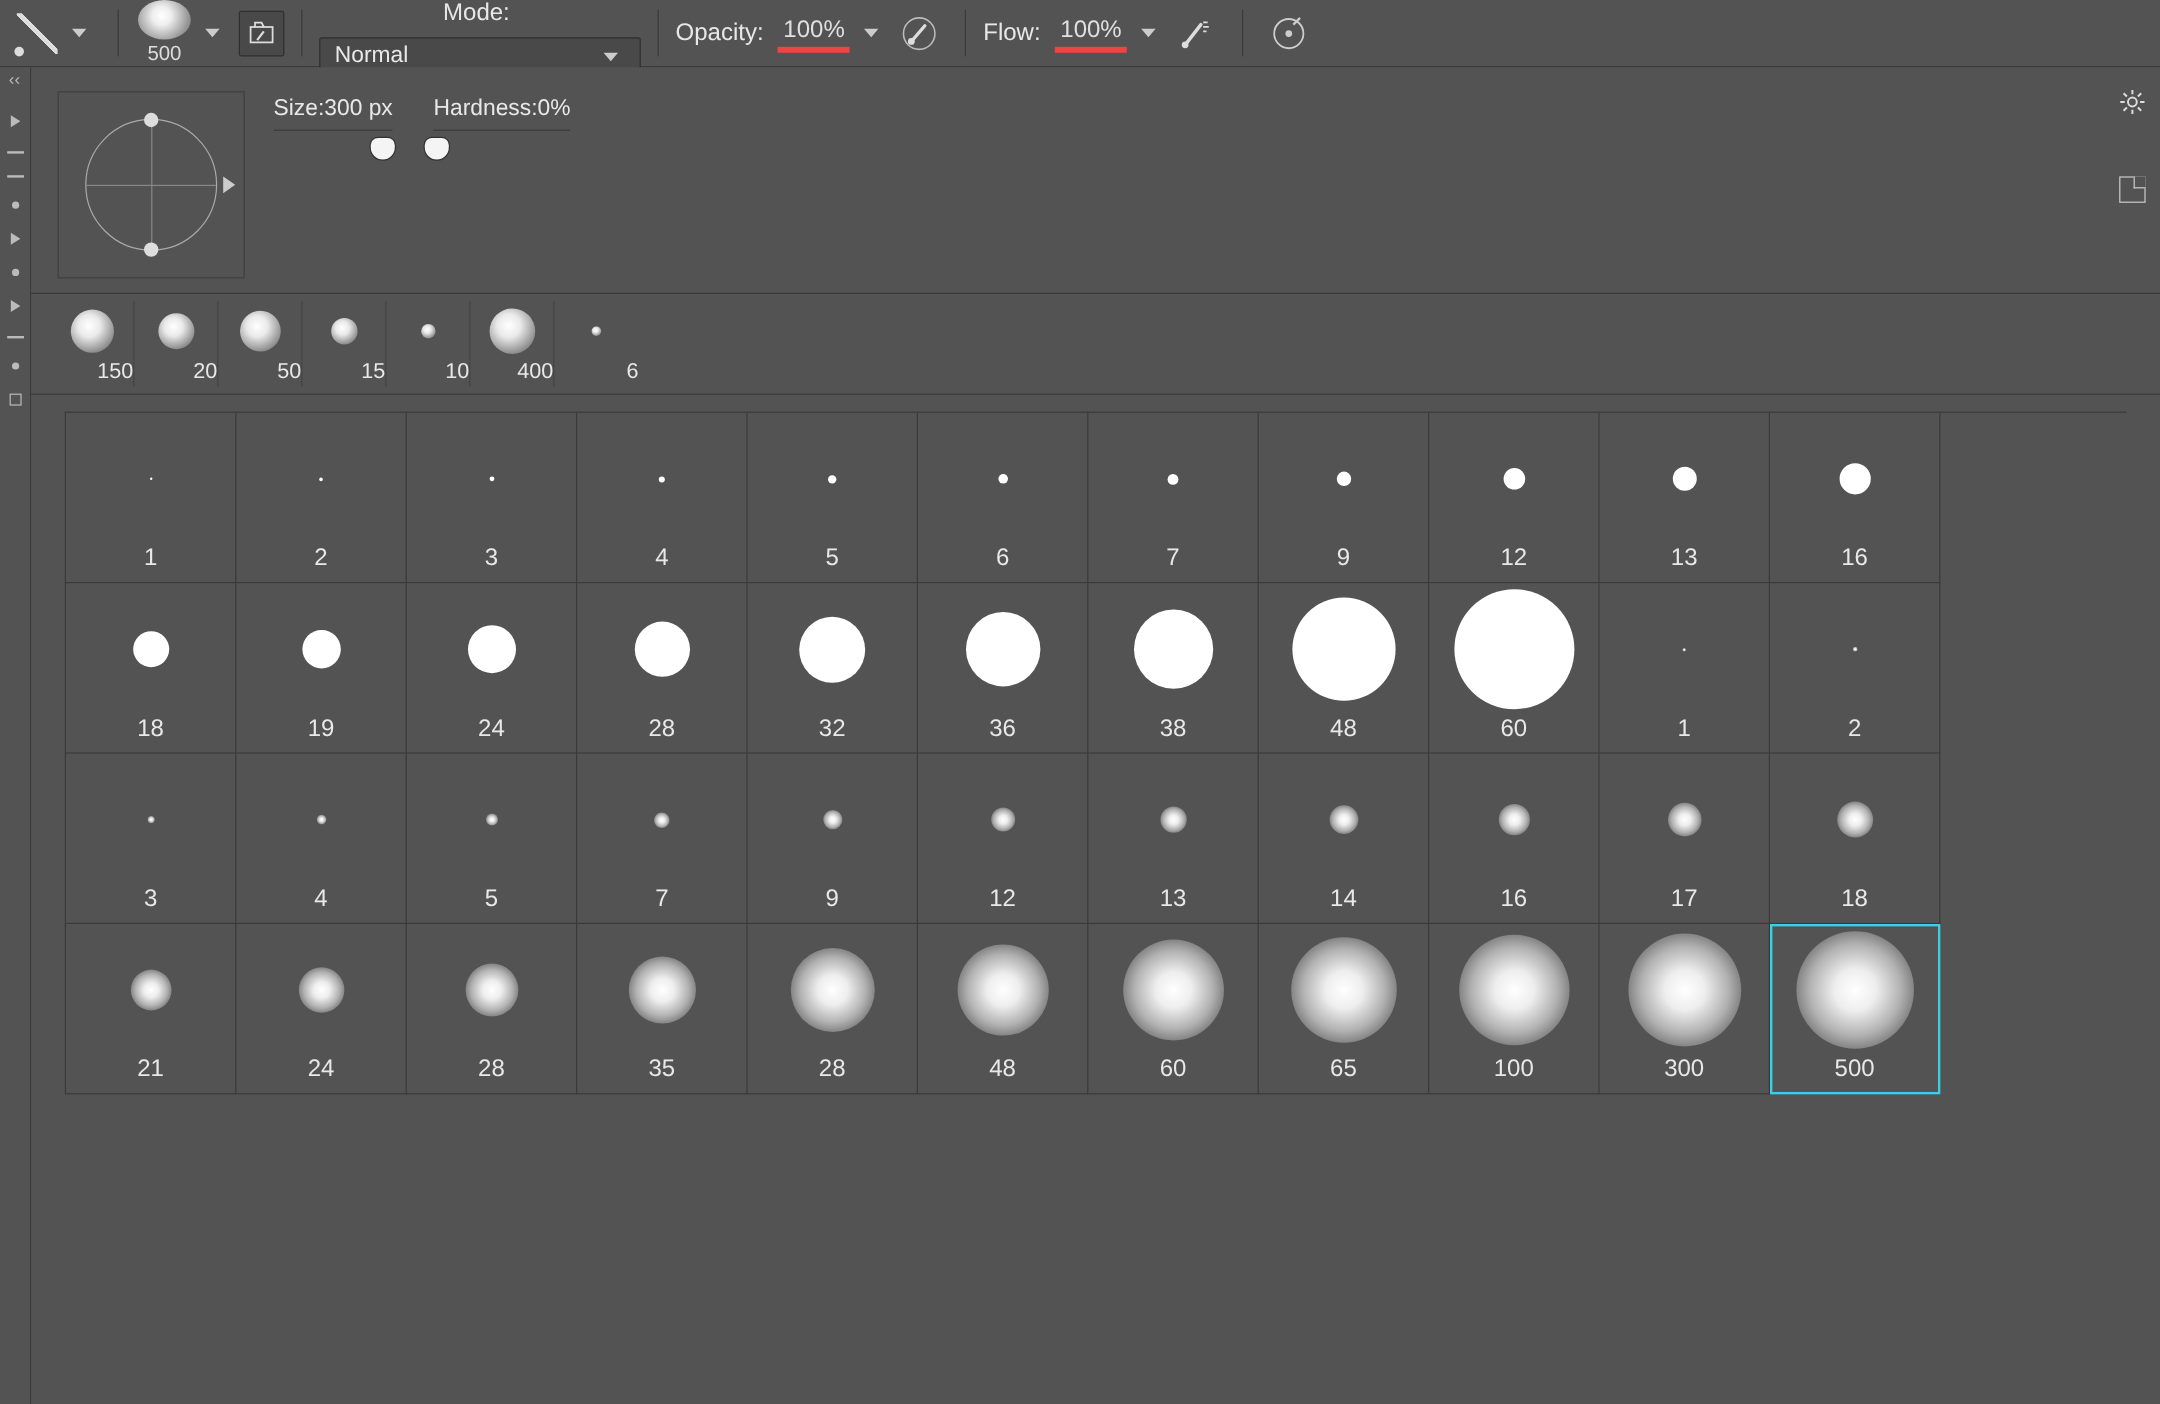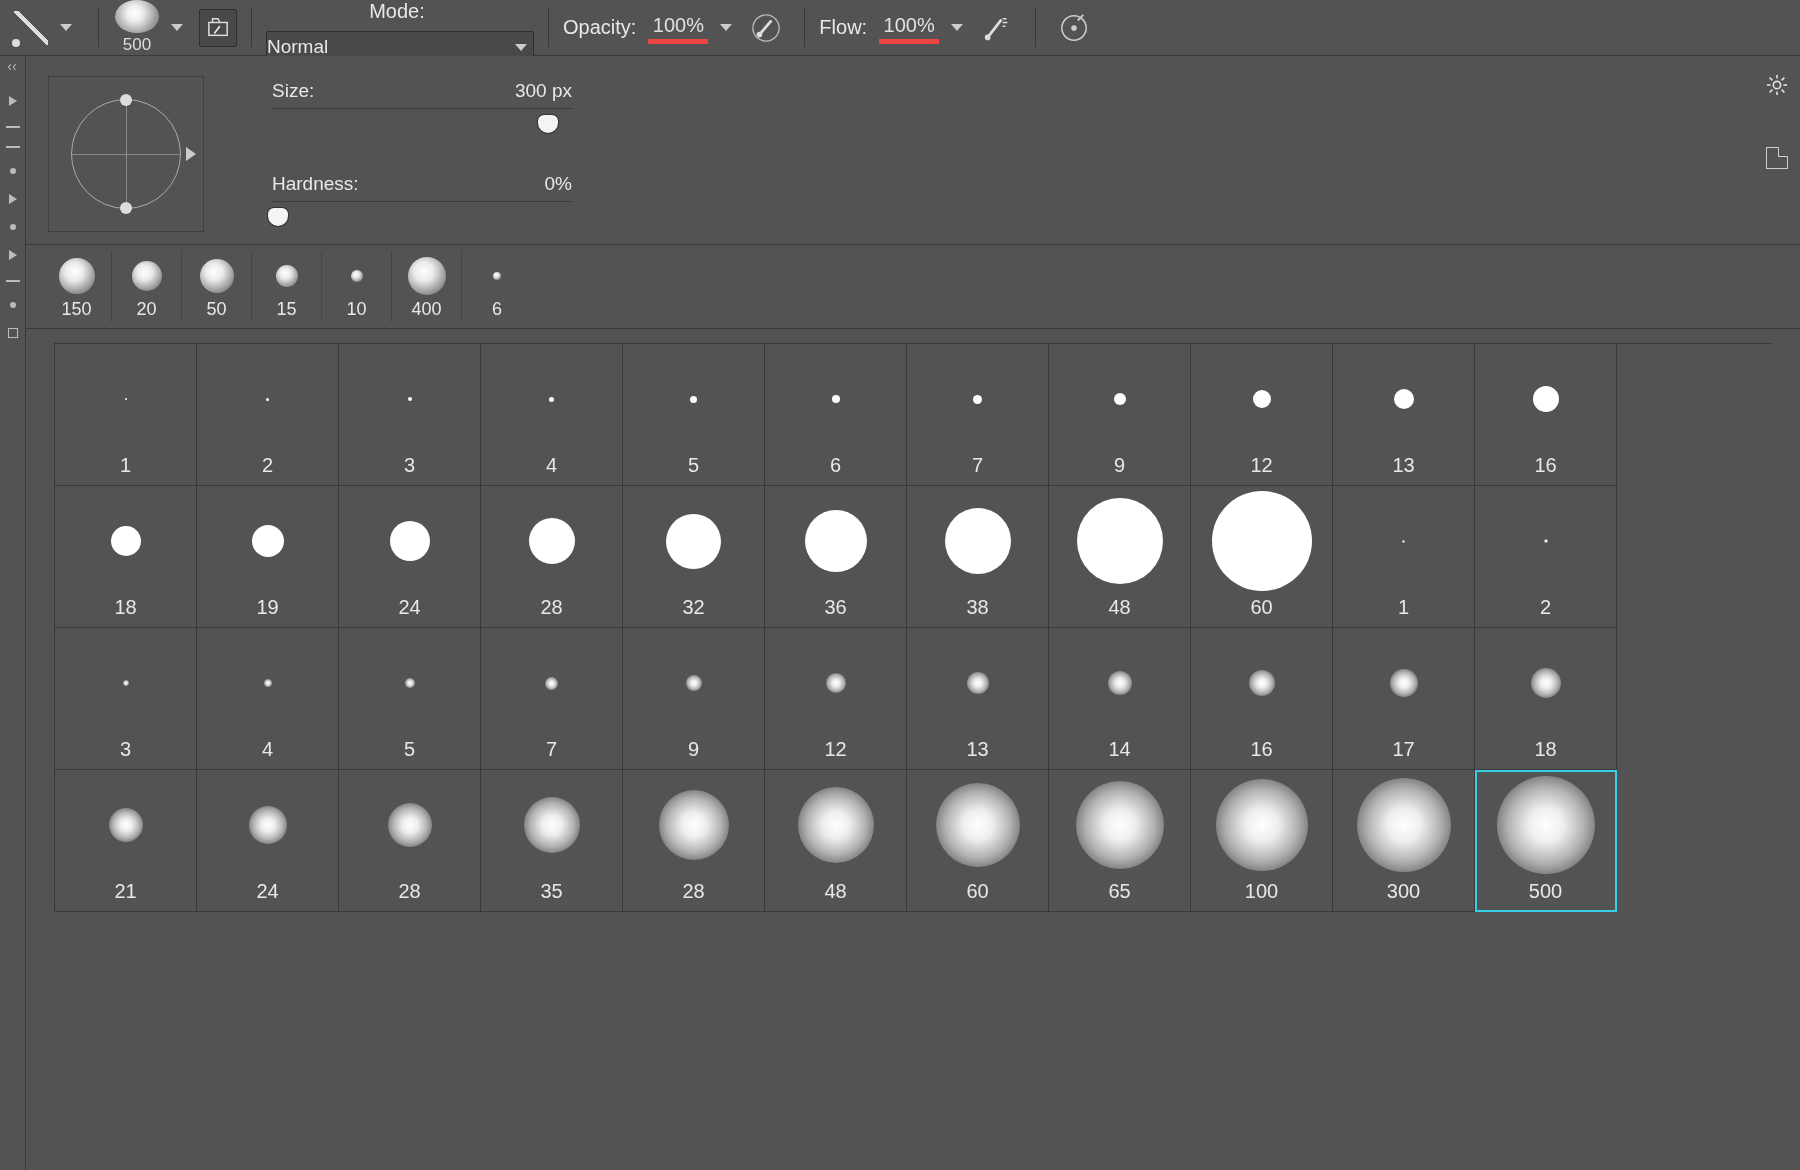--- a/index.html
+++ b/index.html
@@ -52,21 +52,21 @@
     font-size:17px;color:#ddd;margin-top:2px;text-align:center;width:44px;
   }
   .toggle-panel-btn{
     width:38px;height:38px;border:1px solid #2f2f2f;background:#494949;
     display:flex;align-items:center;justify-content:center;border-radius:2px;
   }
   .toggle-panel-svg{width:22px;height:22px;}
   .label{color:#e8e8e8;font-size:20px;margin-right:6px;}
   .mode-select{
     background:#494949;border:1px solid #2f2f2f;color:#e8e8e8;
-    height:38px;min-width:268px;padding:4px 0;font-size:19px;
+    height:38px;min-width:268px;padding:4px 12px;font-size:19px;
     display:flex;align-items:center;justify-content:space-between;border-radius:2px;
   }
   .pct-box{
     border-bottom:5px solid #ef4444;padding:2px 2px;font-size:20px;min-width:60px;text-align:center;
   }
   .pressure-btn{
     width:36px;height:36px;border:1px solid transparent;border-radius:50%;
     display:flex;align-items:center;justify-content:center;position:relative;
   }
   .pressure-btn svg{width:30px;height:30px;}
@@ -124,39 +124,39 @@
     width:110px;height:110px;border:1px solid #aaa;border-radius:50%;position:relative;
   }
   .angle-circle .hline{position:absolute;top:50%;left:0;right:0;height:1px;background:#888;}
   .angle-circle .vline{position:absolute;left:50%;top:0;bottom:0;width:1px;background:#888;}
   .angle-handle{position:absolute;width:12px;height:12px;border-radius:50%;background:#ddd;}
   .angle-arrow{
     position:absolute;right:-16px;top:50%;transform:translateY(-50%);
     width:0;height:0;border-top:7px solid transparent;border-bottom:7px solid transparent;
     border-left:10px solid #ccc;
   }
-  .sliders-col{flex:0 0 300px;display:flex;flex-direction:column;gap:34px;padding-top:4px;margin-left:44px;}
+  .sliders-col{flex:0 0 300px;display:flex;flex-direction:row;gap:34px;padding-top:4px;}
   .slider-row{}
   .slider-head{display:flex;justify-content:space-between;border-bottom:1px solid #3a3a3a;padding-bottom:6px;}
   .slider-head .sl-label{font-size:19px;color:#e8e8e8;}
   .slider-head .sl-val{font-size:19px;color:#e8e8e8;}
   .slider-track{position:relative;height:22px;margin-top:8px;}
   .slider-thumb{
     position:absolute;top:-2px;width:20px;height:18px;background:#f4f4f4;border-radius:6px 6px 10px 10px;
     transform:translateX(-50%);
     box-shadow:0 0 0 1px #333;
   }
 
   
   .recent-row{
     border-top:1px solid #3a3a3a;border-bottom:1px solid #3a3a3a;
     padding:6px 0 6px 16px;display:flex;
   }
   .recent-cell{
-    width:70px;text-align:center;padding:4px 0 2px;
+    width:70px;text-align:right;padding:4px 0 2px;
     border-right:1px solid #444;
   }
   .recent-cell:last-child{border-right:none;}
   .recent-thumb{height:42px;display:flex;align-items:center;justify-content:center;}
   .recent-label{font-size:18px;color:#e8e8e8;margin-top:2px;}
   .soft-ball{
     border-radius:50%;
     background: radial-gradient(circle at 42% 38%, #fff 0%, #eaeaea 30%, #888 75%, #666 100%);
   }
 

